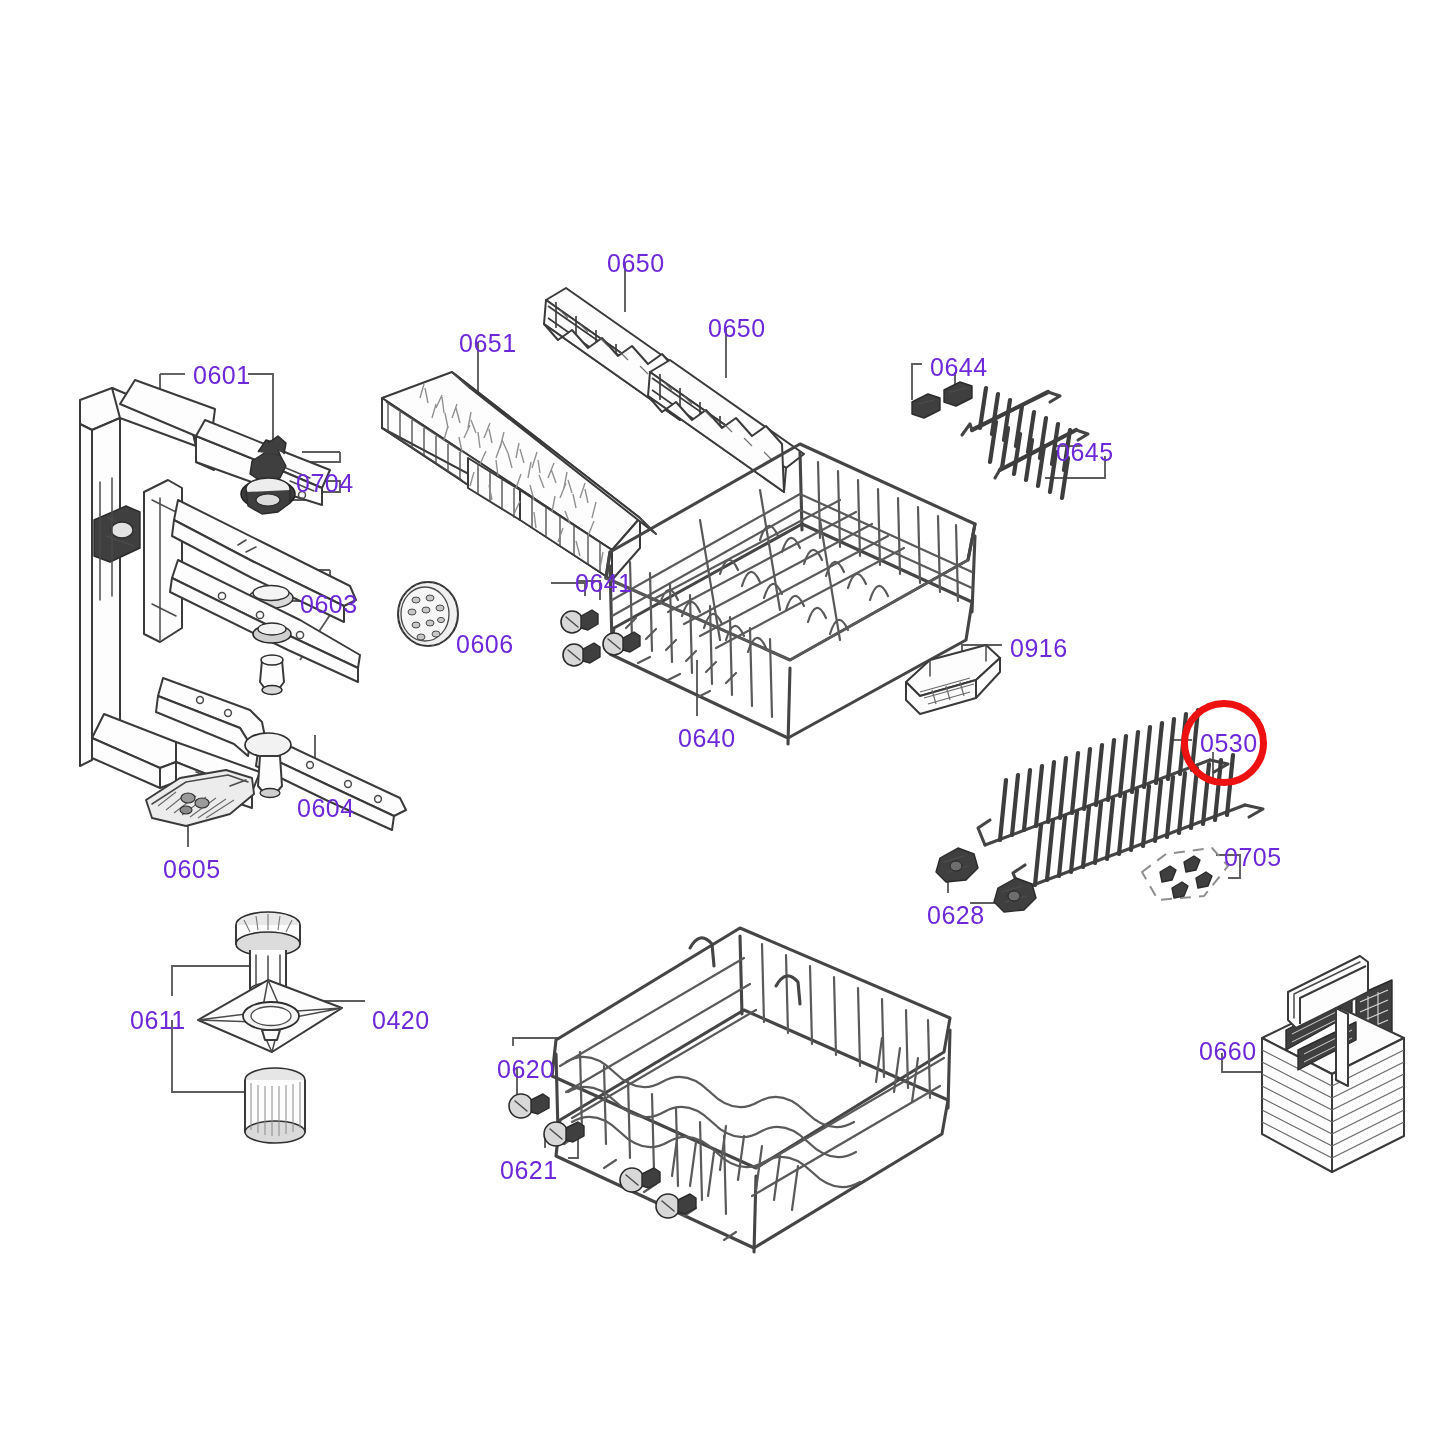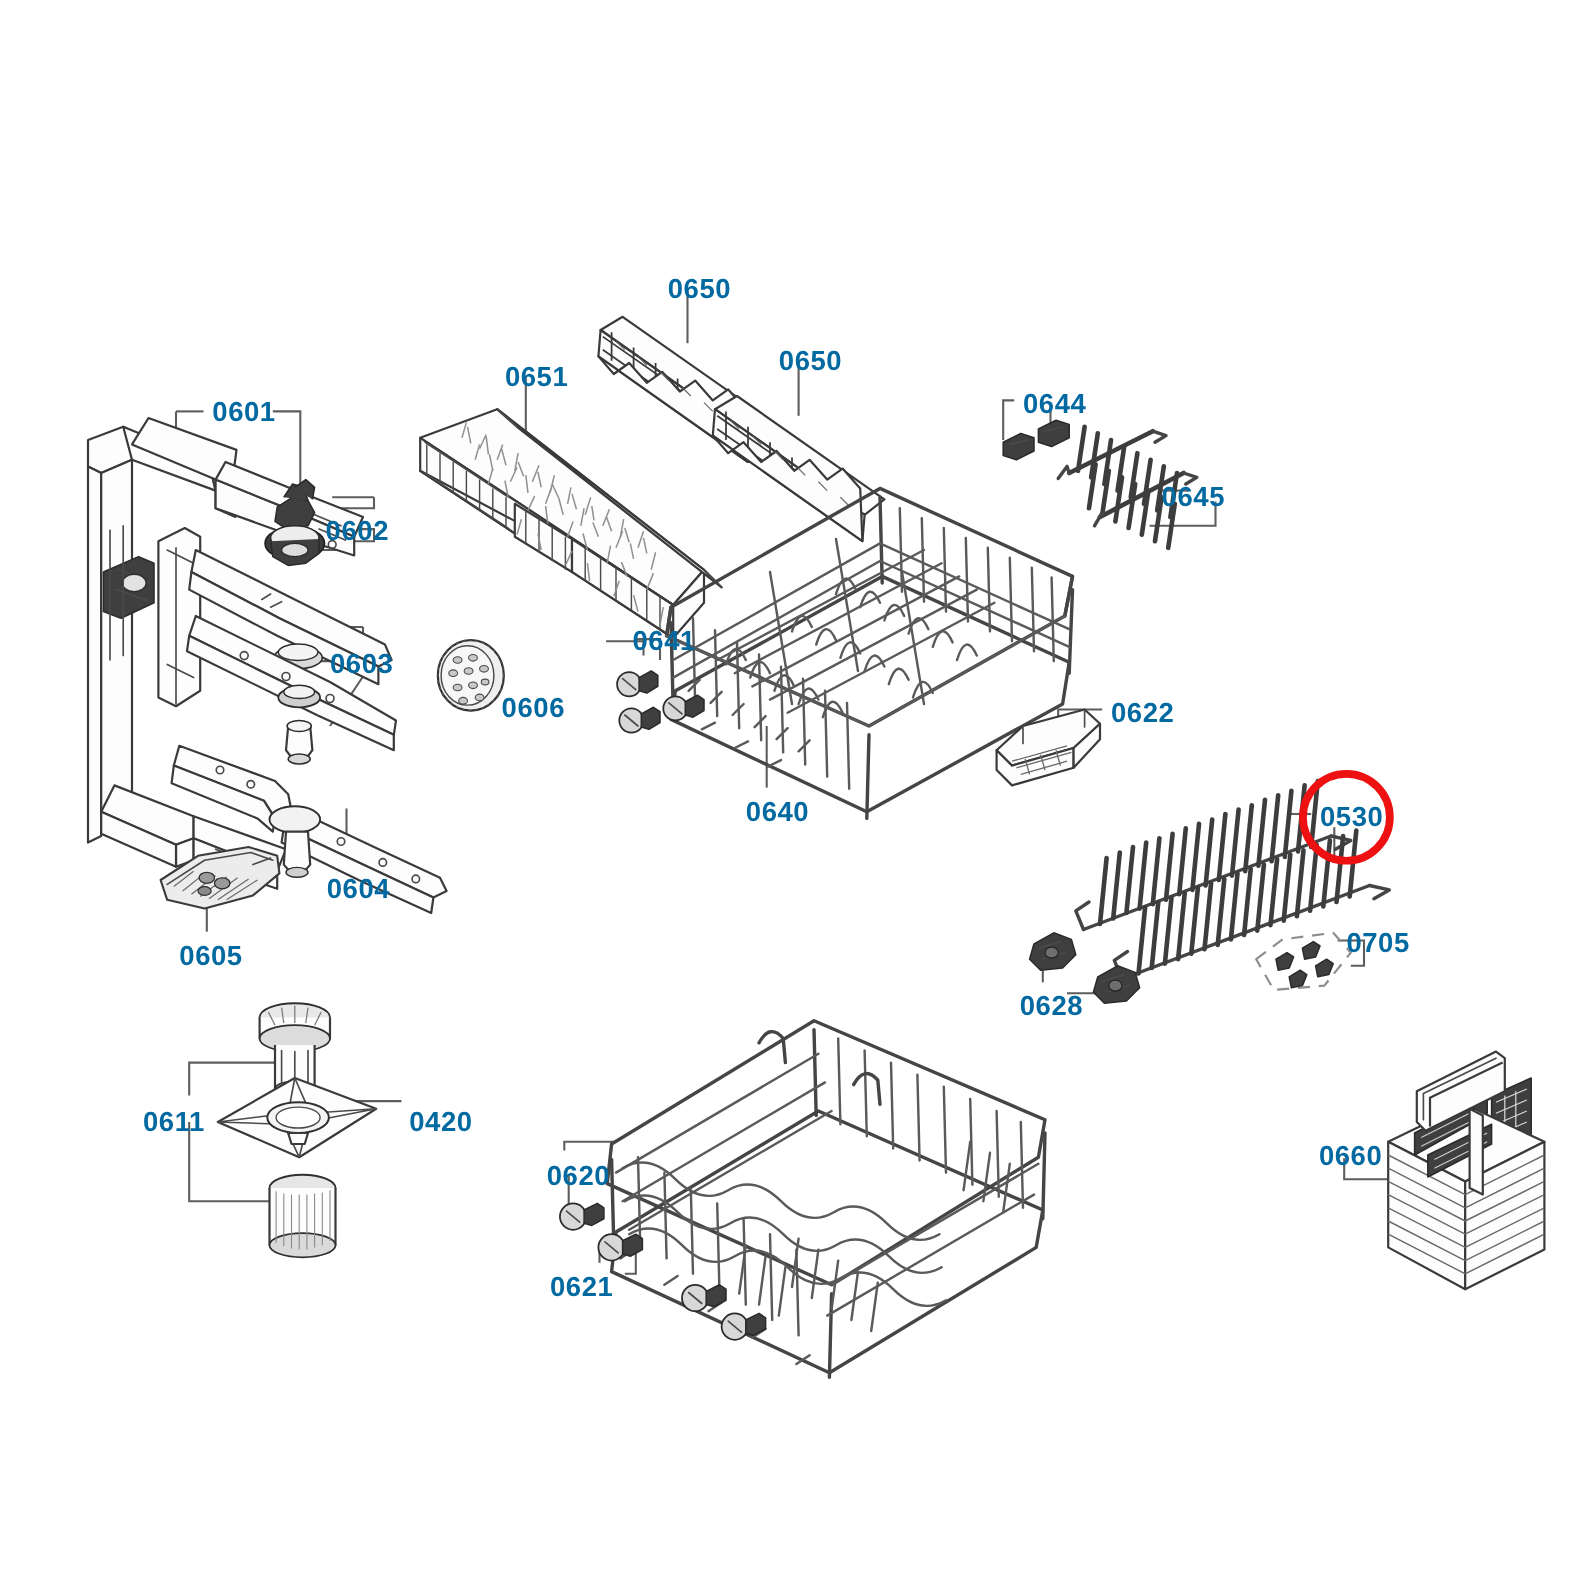--- a/index.html
+++ b/index.html
@@ -8,22 +8,22 @@
     width:1445px;height:1445px;
     background:#ffffff;
     overflow:hidden;
     font-family:"Liberation Sans", sans-serif;
   }
   #art{position:absolute;left:0;top:0;width:1445px;height:1445px;}
   .lbl{
     position:absolute;
     font-family:"Liberation Sans", sans-serif;
     font-size:25px;
-    font-weight:700;
-    color:#0369a1;
+    font-weight:400;
+    color:#6d28d9;
     letter-spacing:0.5px;
     white-space:nowrap;
     line-height:1;
     -webkit-font-smoothing:antialiased;
   }
   .highlight-ring{
     position:absolute;
     border-radius:50%;
     border:7px solid #ee1111;
     box-sizing:border-box;
@@ -538,30 +538,30 @@
       <path class="lt" d="M1288,1020 L1288,992 L1360,956 L1368,962 L1368,992 L1296,1028 Z" fill="#fbfbfb"></path>
       <path class="lnT" d="M1294,1018 L1294,994 L1360,962"></path>
       <path class="lt" d="M1300,1024 L1300,998 L1366,966" fill="none"></path>
 
       <path class="lt" d="M1336,1008 L1348,1014 L1348,1086 L1336,1080 Z" fill="#ededed"></path>
     </g>
 
   </svg>
 
   <div class="lbl" style="left:193px;top:363px;">0601</div>
-  <div class="lbl" style="left:296px;top:471px;">0602</div>
+  <div class="lbl" style="left:296px;top:471px;">0704</div>
   <div class="lbl" style="left:300px;top:592px;">0603</div>
   <div class="lbl" style="left:297px;top:796px;">0604</div>
   <div class="lbl" style="left:163px;top:857px;">0605</div>
   <div class="lbl" style="left:456px;top:632px;">0606</div>
   <div class="lbl" style="left:372px;top:1008px;">0420</div>
   <div class="lbl" style="left:130px;top:1008px;">0611</div>
   <div class="lbl" style="left:497px;top:1057px;">0620</div>
   <div class="lbl" style="left:500px;top:1158px;">0621</div>
-  <div class="lbl" style="left:1010px;top:636px;">0622</div>
+  <div class="lbl" style="left:1010px;top:636px;">0916</div>
   <div class="lbl" style="left:1224px;top:845px;">0705</div>
   <div class="lbl" style="left:1200px;top:731px;">0530</div>
   <div class="lbl" style="left:927px;top:903px;">0628</div>
   <div class="lbl" style="left:678px;top:726px;">0640</div>
   <div class="lbl" style="left:531px;top:571px;margin-left:44px;">0641</div>
   <div class="lbl" style="left:930px;top:355px;">0644</div>
   <div class="lbl" style="left:1056px;top:440px;">0645</div>
   <div class="lbl" style="left:607px;top:251px;">0650</div>
   <div class="lbl" style="left:708px;top:316px;">0650</div>
   <div class="lbl" style="left:459px;top:331px;">0651</div>

